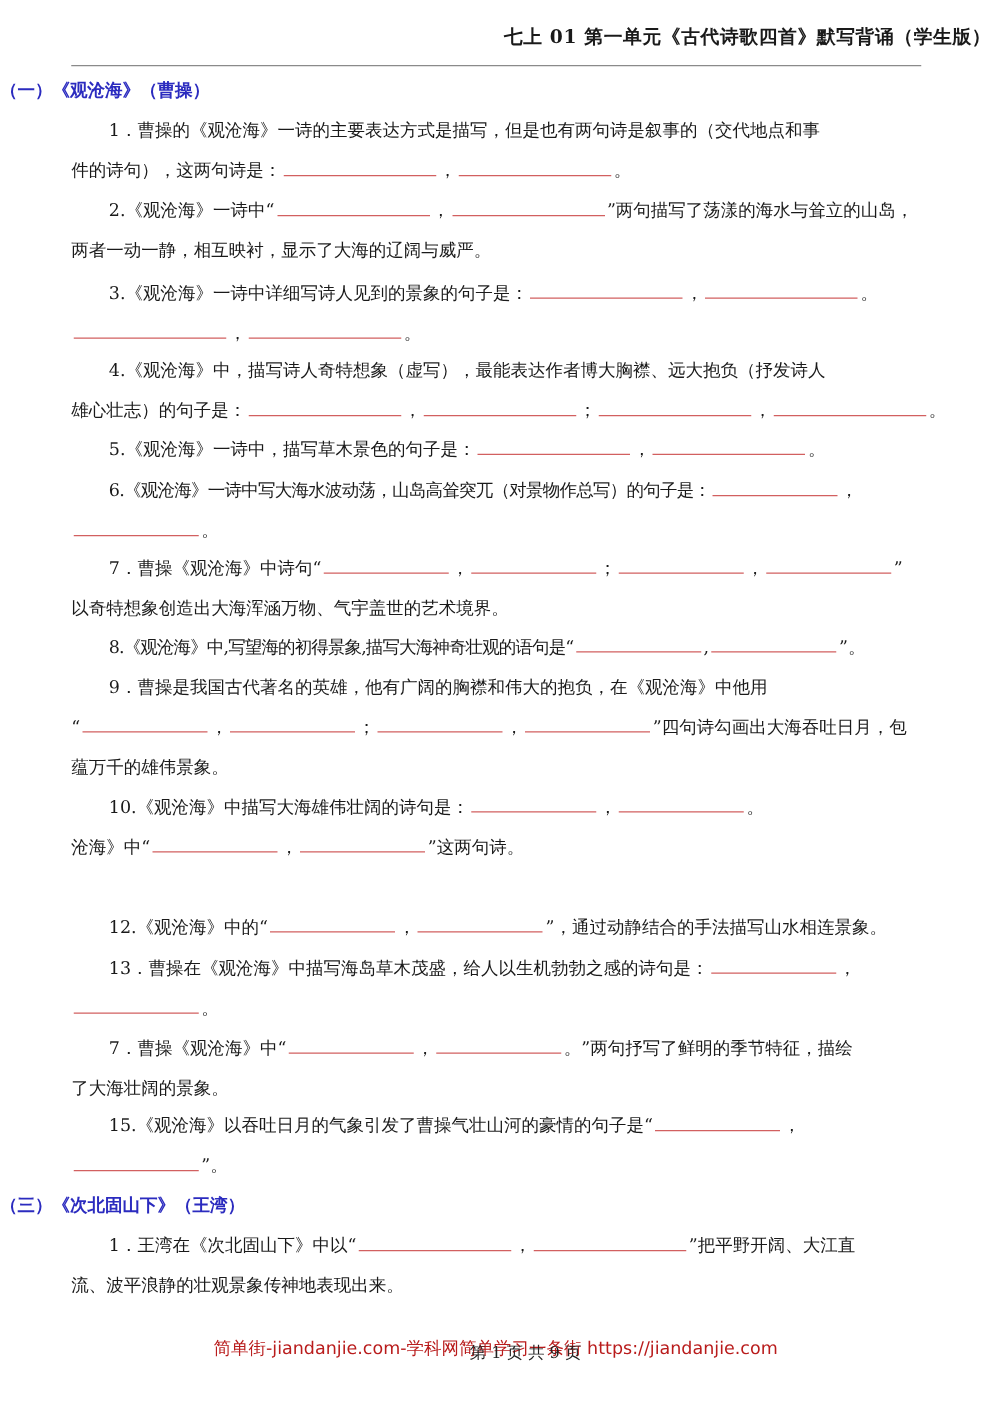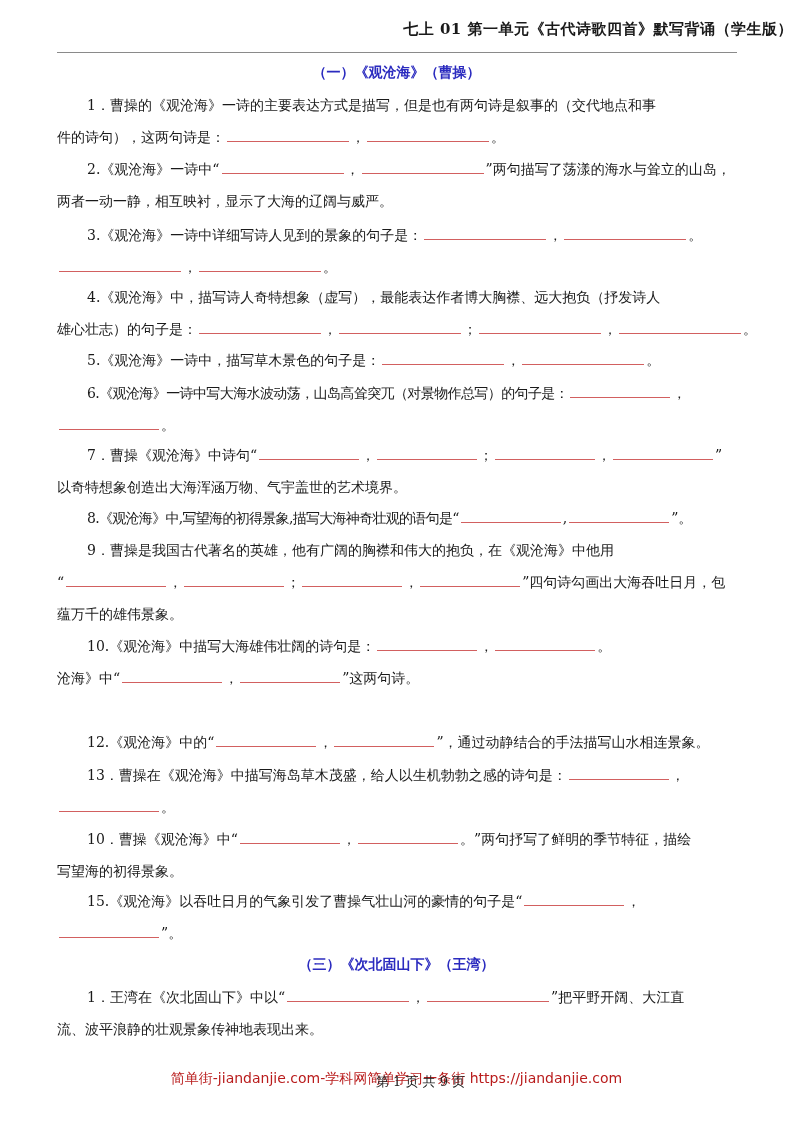--- a/index.html
+++ b/index.html
@@ -2,21 +2,21 @@
 <html><head>
 <meta charset="utf-8">
 <style>
   html, body { margin: 0; padding: 0; background: #ffffff; }
   body { width: 793px; height: 1122px; position: relative; overflow: hidden;
          font-family: "DejaVu Serif", "Liberation Serif", serif; color: #1a1a1a; }
   .page-title { position: absolute; top: 20px; left: 0; width: 793px; text-align: right;
                 font-size: 15px; font-weight: bold; letter-spacing: 0.5px; }
   .title-rule { position: absolute; top: 52px; left: 57px; width: 680px; height: 0;
                 border-top: 1.5px solid #8a8a8a; }
-  .section-heading { position: absolute; left: 0; width: 793px; text-align: center;
+  .section-heading { position: absolute; left: 0; width: 793px; 
                      font-size: 14px; font-weight: bold; color: #2b2bbf; }
   .q { position: absolute; left: 57px; width: 683px; font-size: 14px; line-height: 32px; }
   .line { white-space: nowrap; height: 32px; }
   .indent { padding-left: 30px; }
   .blank { display: inline-block; width: 100px; height: 14px; border-bottom: 1px solid #d26060;
            vertical-align: baseline; margin: 0 2px; }
   .blank.wide { width: 122px; }
   .footer { position: absolute; top: 1070px; left: 0; width: 793px; text-align: center;
             font-family: "DejaVu Sans", sans-serif; font-size: 14px; color: #b91c1c; }
   .page-no { position: absolute; top: 1073px; left: 0; width: 793px; text-align: center;
@@ -85,22 +85,22 @@
 <div class="q" style="top:726px">
   <div class="line indent"><span>12.《观沧海》中的“</span><span class="blank"></span><span>，</span><span class="blank"></span><span>”，通过动静结合的手法描写山水相连景象。</span></div>
 </div>
 
 <div class="q" style="top:759px">
   <div class="line indent"><span>13．曹操在《观沧海》中描写海岛草木茂盛，给人以生机勃勃之感的诗句是：</span><span class="blank"></span><span>，</span></div>
   <div class="line"><span class="blank"></span><span>。</span></div>
 </div>
 
 <div class="q" style="top:823px">
-  <div class="line indent"><span>10．曹操《观沧海》中“</span><span class="blank"></span><span>，</span><span class="blank"></span><span>。”两句抒写了鲜明的季节特征，描绘</span></div>
-  <div class="line"><span>写望海的初得景象。</span></div>
+  <div class="line indent"><span>7．曹操《观沧海》中“</span><span class="blank"></span><span>，</span><span class="blank"></span><span>。”两句抒写了鲜明的季节特征，描绘</span></div>
+  <div class="line"><span>了大海壮阔的景象。</span></div>
 </div>
 
 <div class="q" style="top:885px">
   <div class="line indent"><span>15.《观沧海》以吞吐日月的气象引发了曹操气壮山河的豪情的句子是“</span><span class="blank"></span><span>，</span></div>
   <div class="line"><span class="blank"></span><span>”。</span></div>
 </div>
 
 <div class="section-heading" style="top:956px">（三）《次北固山下》（王湾）</div>
 
 <div class="q" style="top:981px">

